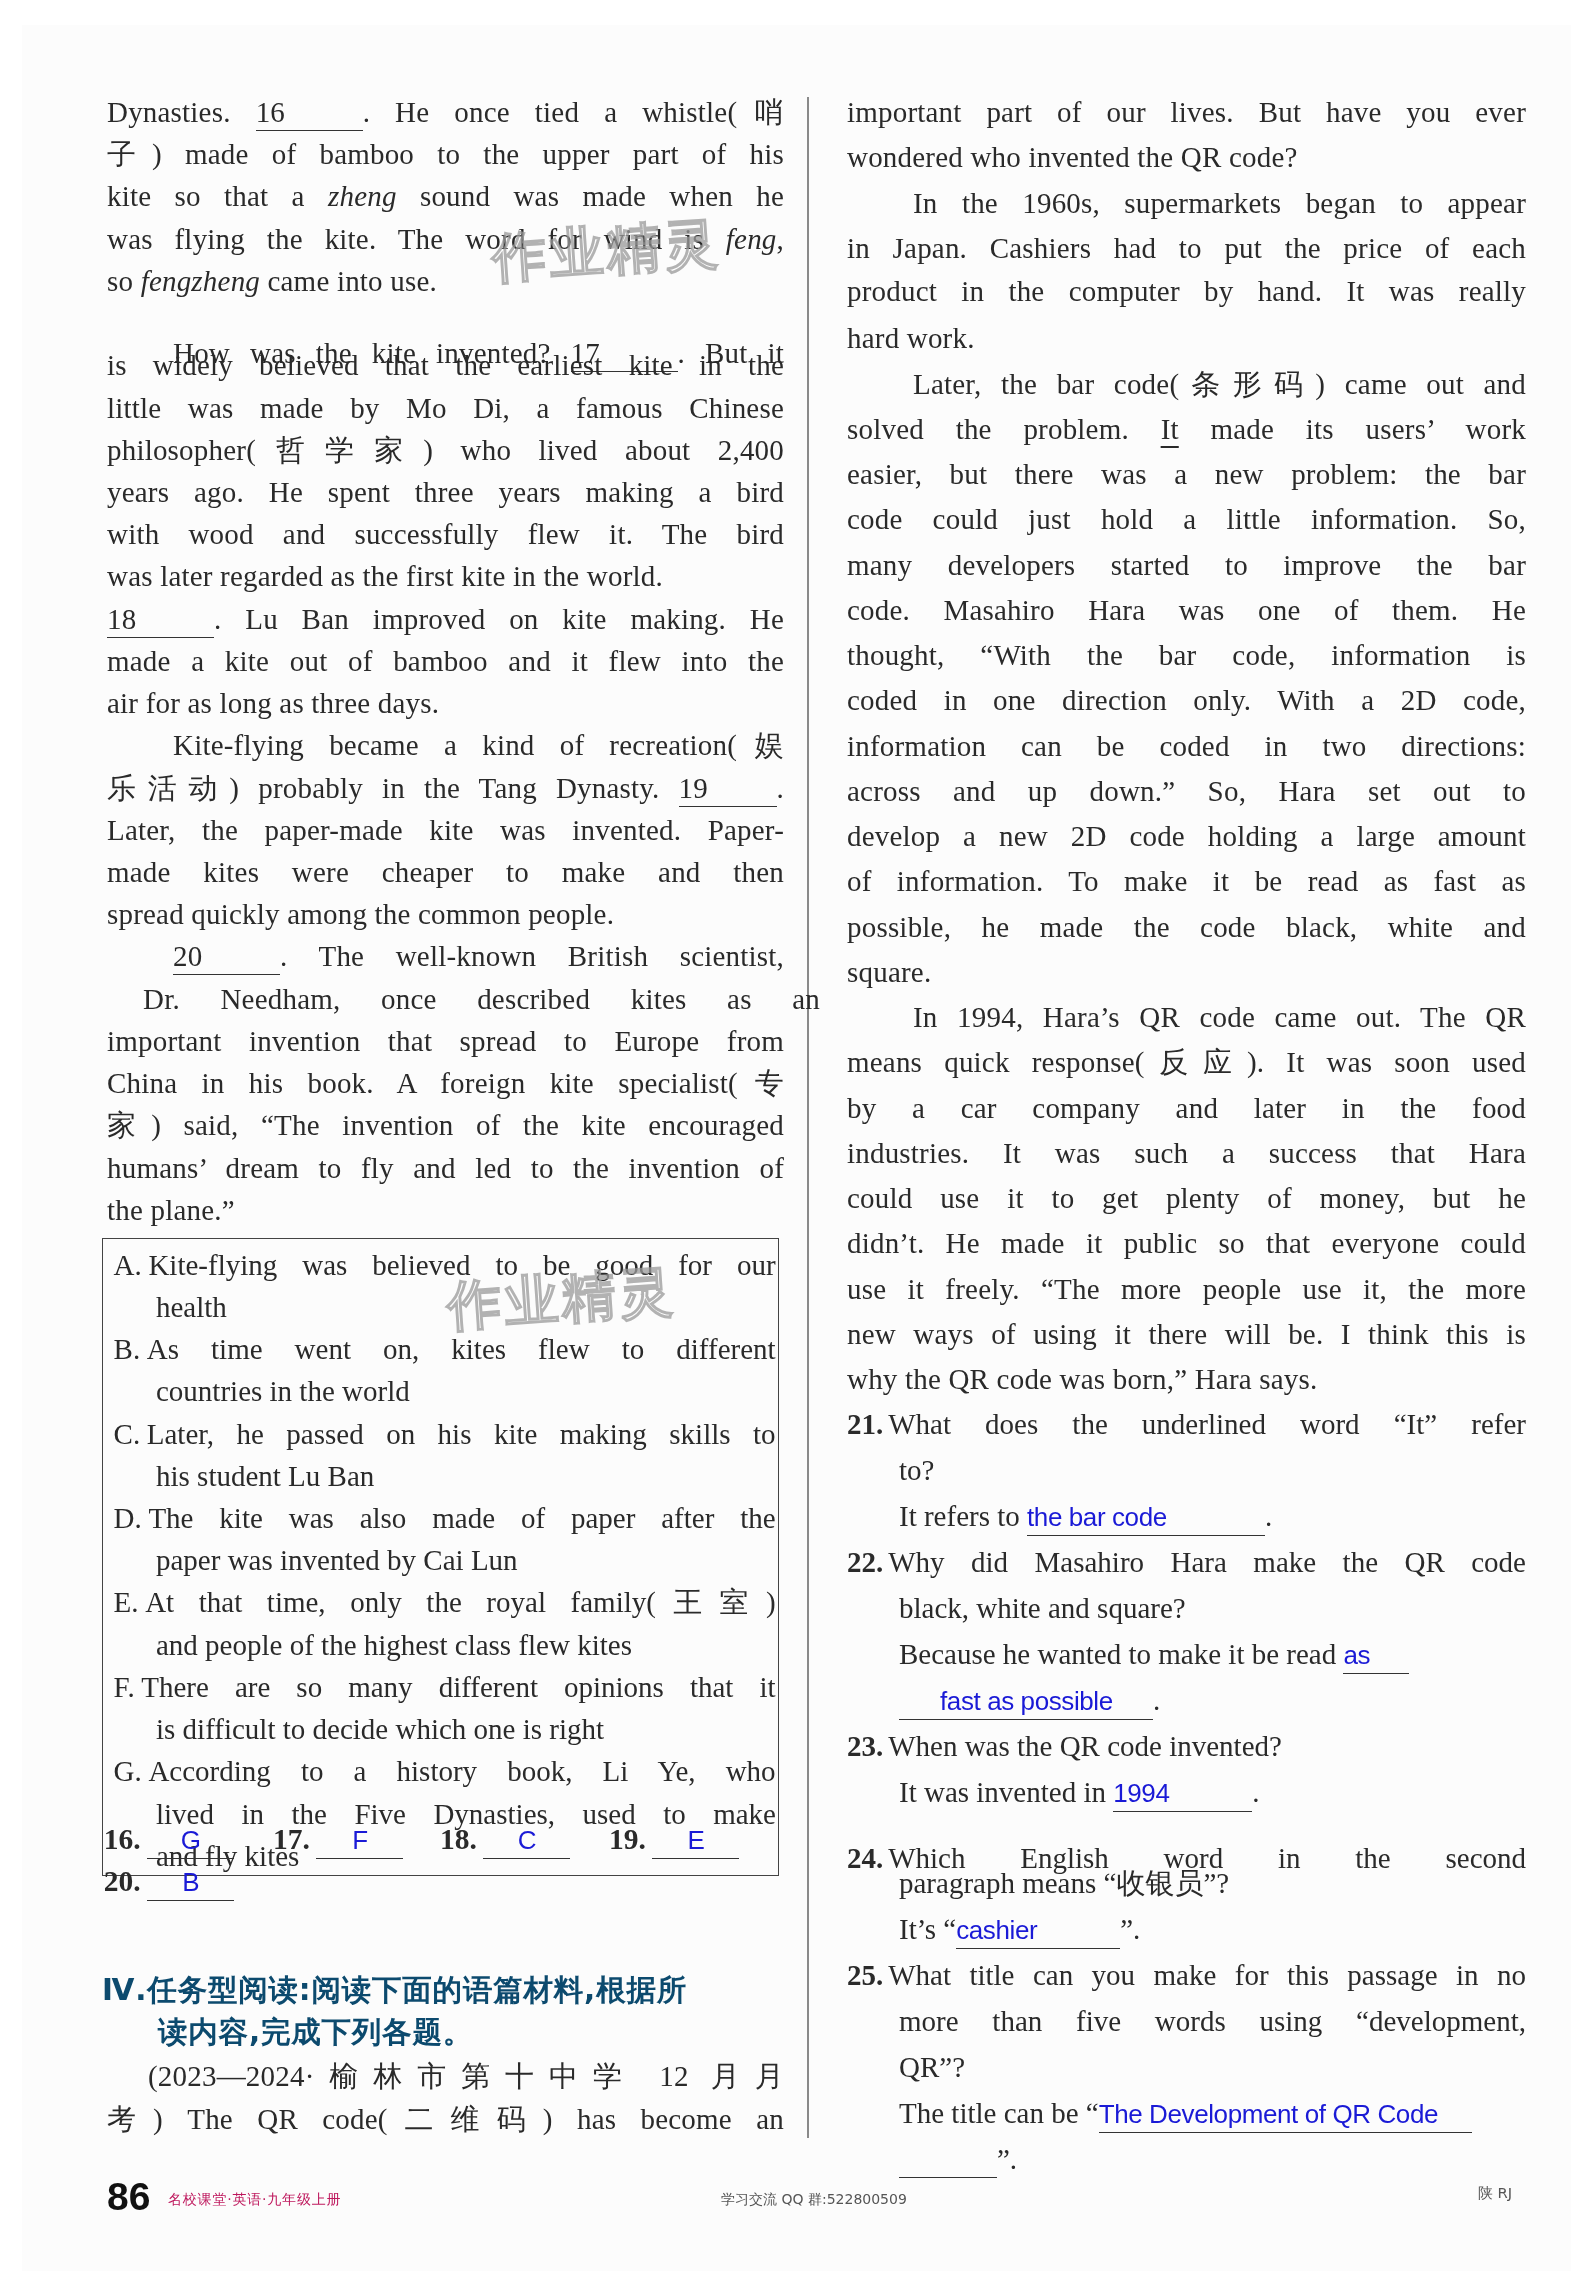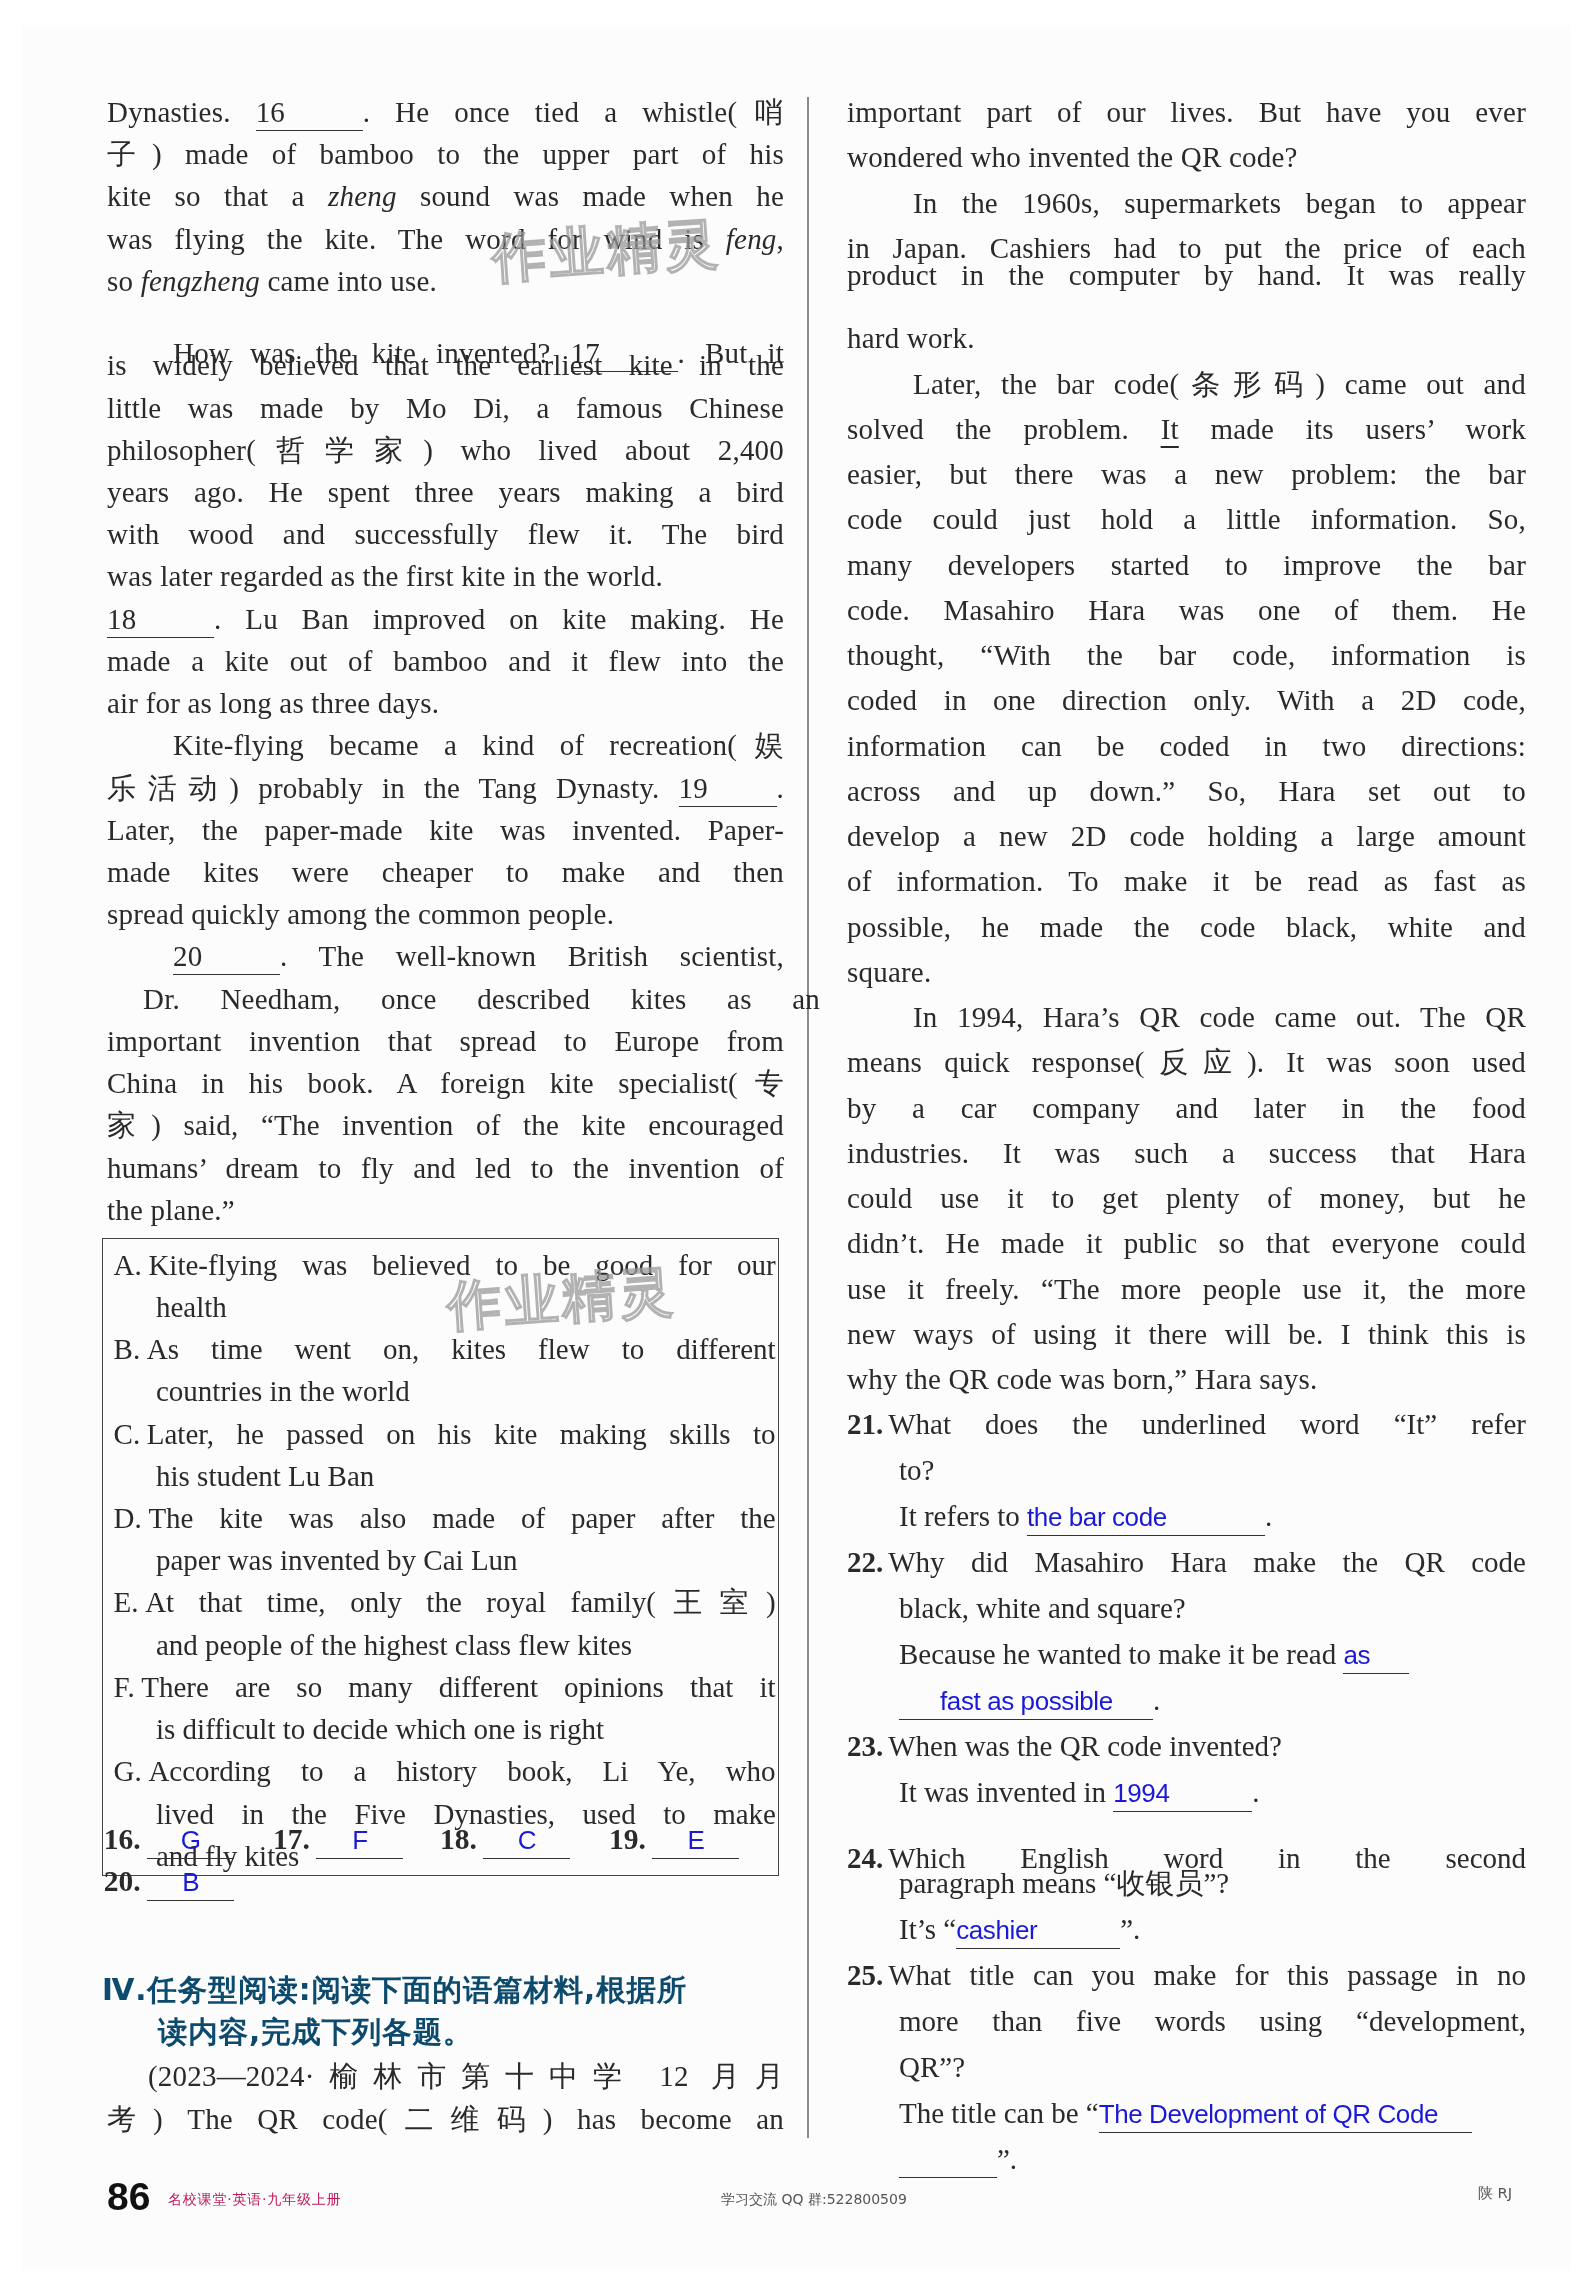--- a/index.html
+++ b/index.html
@@ -97,21 +97,21 @@
     <div class="sec-title" style="top: 1918px; left: 51px;">读内容,完成下列各题。</div>
     <div class="line indent" style="top: 1964px; padding-left: 41px;"><span>(2023—2024·榆林市第十中学 12 月月</span></div>
     <div class="line" style="top: 2007px;"><span>考) The QR code(二维码) has become an</span></div>
   </div>
 
 <div class="col col-right" id="rightcol">
     <div class="line" style="top: 0px;"><span>important part of our lives. But have you ever</span></div>
     <div class="line last" style="top: 45px;"><span>wondered who invented the QR code?</span></div>
     <div class="line indent" style="top: 91px;"><span>In the 1960s, supermarkets began to appear</span></div>
     <div class="line" style="top: 136px;"><span>in Japan. Cashiers had to put the price of each</span></div>
-    <div class="line" style="top: 163px;"><span>product in the computer by hand. It was really</span></div>
+    <div class="line" style="top: 179px;"><span>product in the computer by hand. It was really</span></div>
     <div class="line last" style="top: 226px;"><span>hard work.</span></div>
     <div class="line indent" style="top: 272px;"><span>Later, the bar code(条形码) came out and</span></div>
     <div class="line" style="top: 317px;"><span>solved the problem. </span> <span class="u">It</span> <span> made its users’ work</span></div>
     <div class="line" style="top: 362px;"><span>easier, but there was a new problem: the bar</span></div>
     <div class="line" style="top: 407px;"><span>code could just hold a little information. So,</span></div>
     <div class="line" style="top: 453px;"><span>many developers started to improve the bar</span></div>
     <div class="line" style="top: 498px;"><span>code. Masahiro Hara was one of them. He</span></div>
     <div class="line" style="top: 543px;"><span>thought, “With the bar code, information is</span></div>
     <div class="line" style="top: 588px;"><span>coded in one direction only. With a 2D code,</span></div>
     <div class="line" style="top: 634px;"><span>information can be coded in two directions:</span></div>

